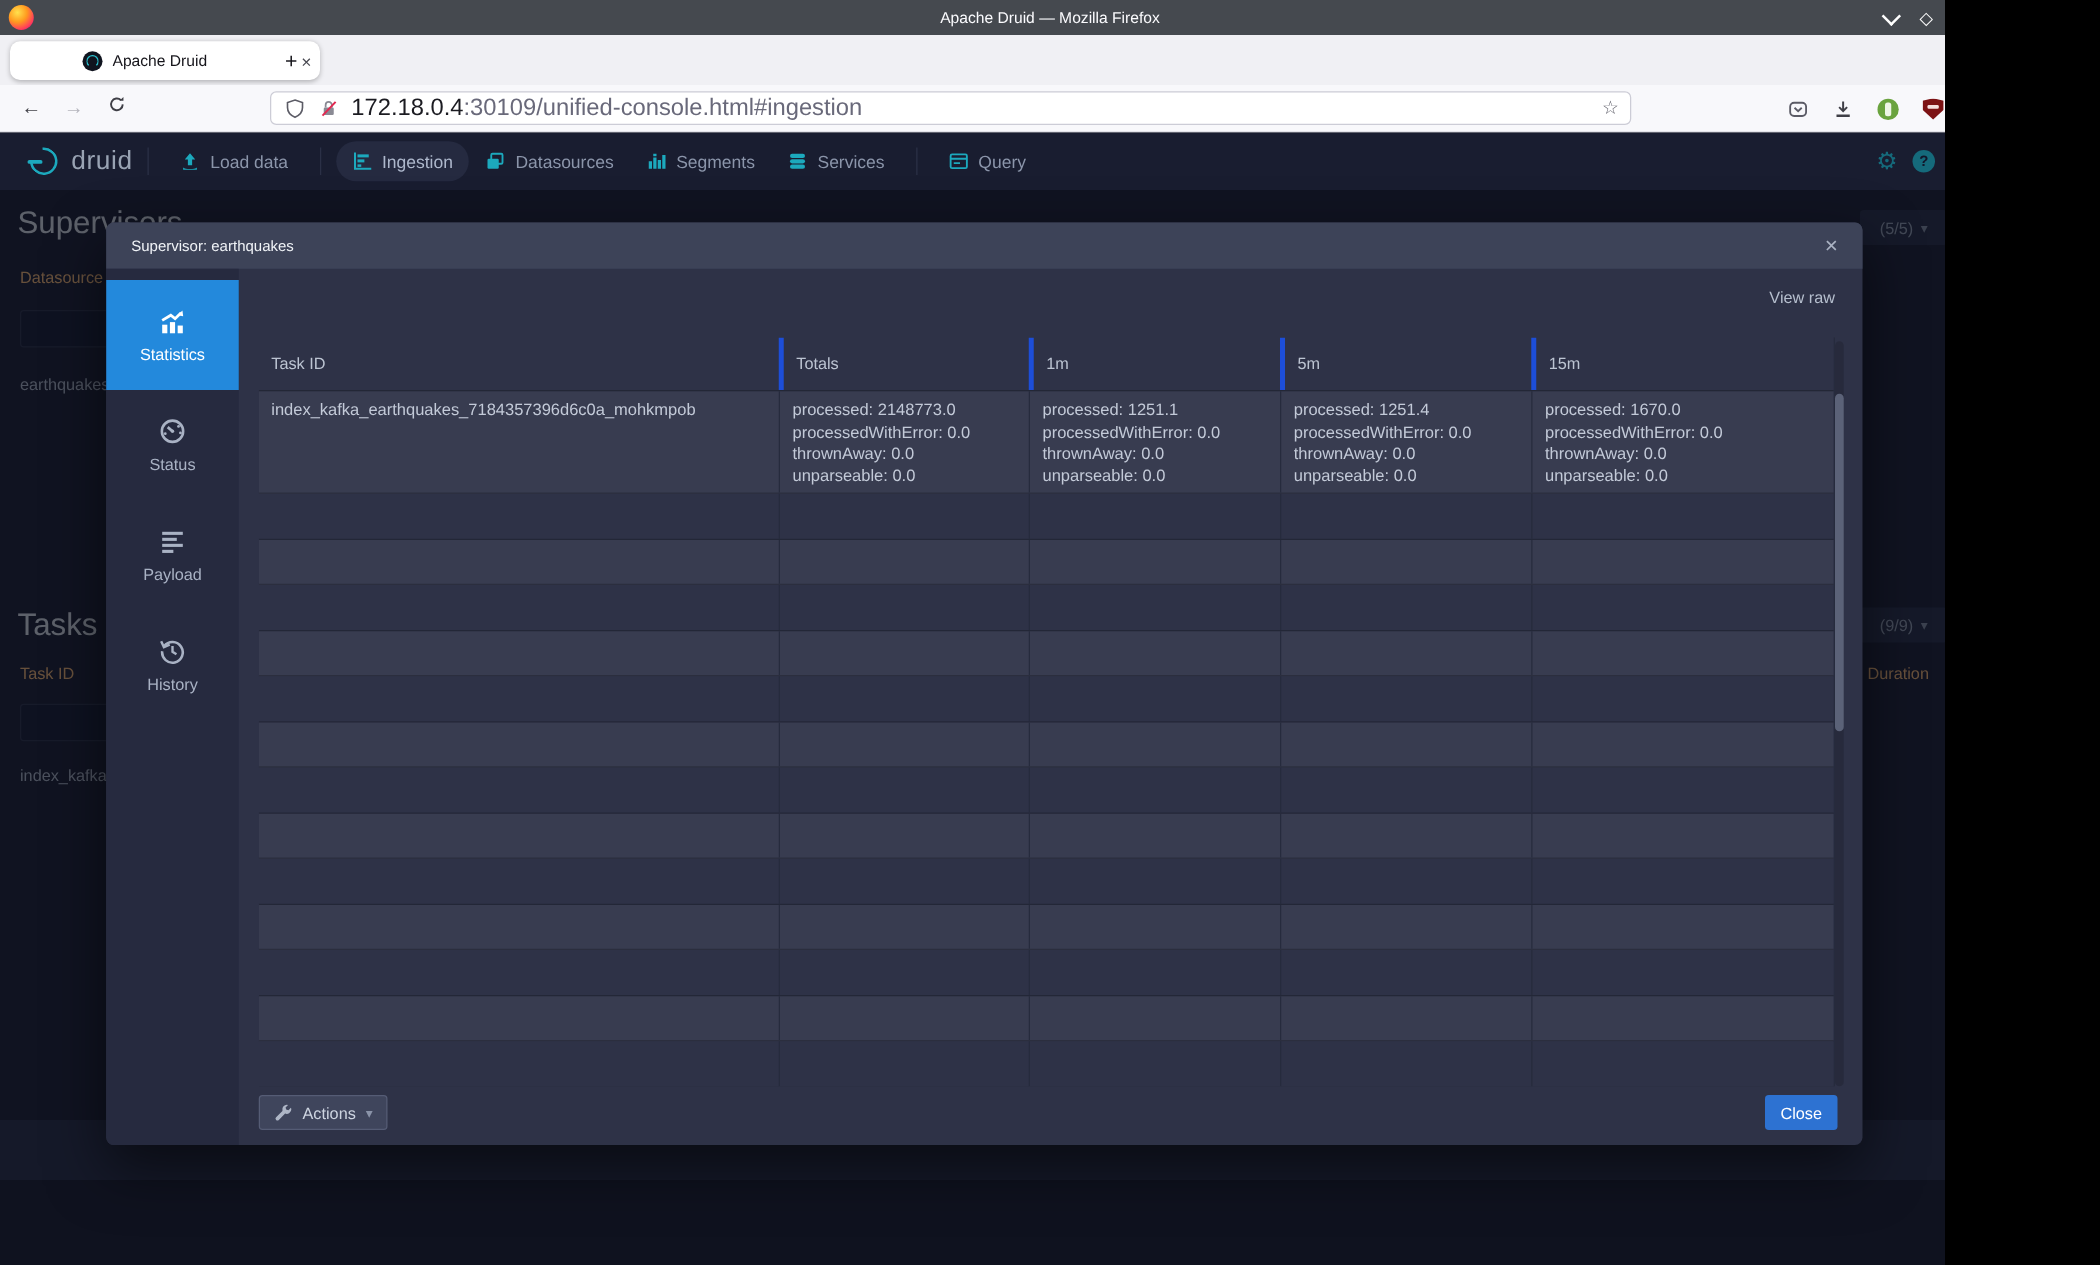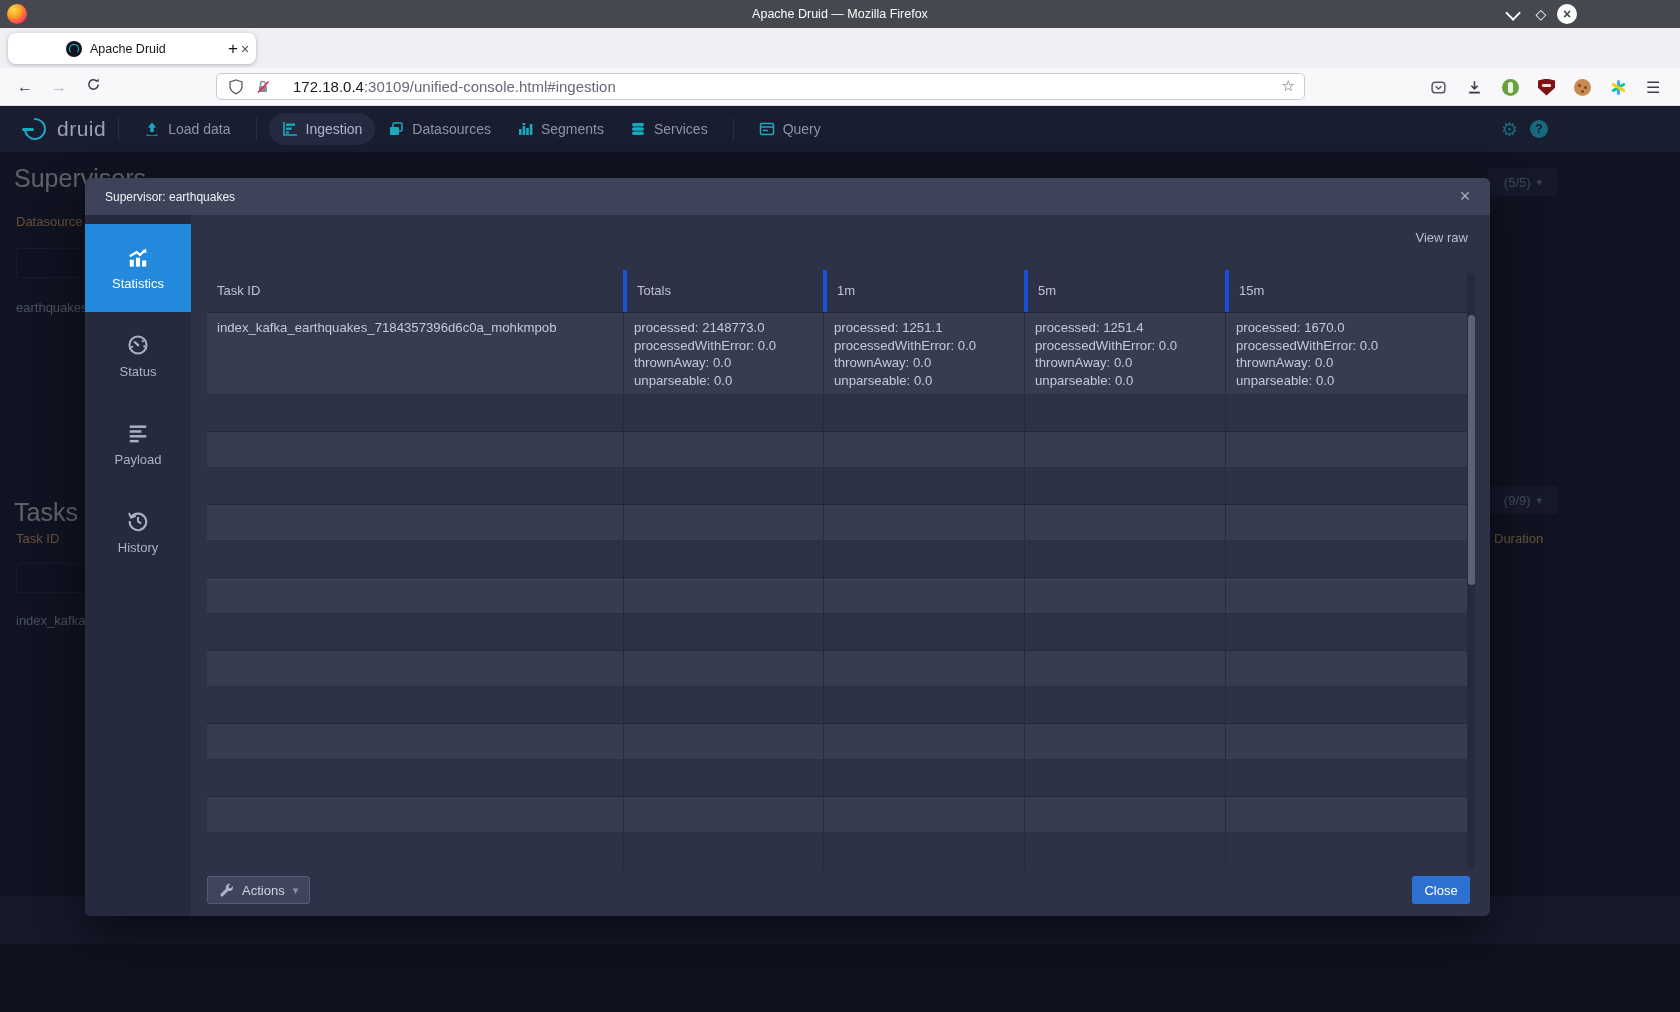--- a/index.html
+++ b/index.html
@@ -1,16 +1,16 @@
 <!DOCTYPE html>
 <html><head>
 <meta charset="utf-8">
 <style>
   html,body{margin:0;padding:0;background:#000;}
-  #screen{position:relative;width:1680px;height:1012px;overflow:hidden;
+  #screen{position:relative;width:1556px;height:1012px;overflow:hidden;
     font-family:"Liberation Sans","DejaVu Sans",sans-serif;text-decoration:underline;-webkit-font-smoothing:antialiased;}
 
   
   .titlebar{position:absolute;left:0;top:0;width:1680px;height:28px;background:#45494f;}
   .ff-logo{position:absolute;left:7px;top:4px;width:20px;height:20px;border-radius:50%;
     background:radial-gradient(circle at 35% 30%,#ffe14d 0%,#ff9a1f 40%,#ff3b5c 72%,#b5007f 100%);}
   .win-title{position:absolute;left:0;right:0;top:0;height:28px;line-height:28px;text-align:center;
     color:#fbfbfe;font-size:12.5px;}
   .wc{position:absolute;top:4px;height:20px;display:flex;align-items:center;justify-content:center;color:#fff;}
   .wc-chevron{left:1503px;width:22px;}
@@ -30,21 +30,21 @@
   .tab-close{width:22px;text-align:center;color:#4a4a52;font-size:14px;cursor:default;}
   .newtab{position:absolute;left:220px;top:8px;width:26px;height:26px;line-height:25px;text-align:center;
     font-size:17px;color:#15141a;border-radius:4px;}
 
   
   .urltoolbar{position:absolute;left:0;top:68px;width:1680px;height:38px;background:#f8f8fb;border-bottom:1px solid #dcdce4;box-sizing:border-box;}
   .navbtn{position:absolute;top:6px;width:26px;height:26px;text-align:center;line-height:26px;font-size:16px;color:#3f3f46;}
   .urlbar{position:absolute;left:216px;top:5px;width:1089px;height:27px;background:#fff;border:1px solid #ccccd6;
     border-radius:5px;display:flex;align-items:center;box-sizing:border-box;}
   .urlicon{margin-left:11px;display:flex;align-items:center;}
-  .urltext{margin-left:22px;font-size:15px;white-space:nowrap;overflow:hidden;}
+  .urltext{margin-left:10px;font-size:19px;white-space:nowrap;overflow:hidden;}
   .urlhost{color:#1b1b21;}
   .urlpath{color:#69697a;}
   .urlstar{position:absolute;right:9px;top:3px;font-size:15px;color:#5b5b66;}
   .ticons{position:absolute;left:1430px;top:6px;display:flex;gap:19px;align-items:center;height:26px;}
   .ticon{width:17px;height:17px;position:relative;}
   .icon-green{border-radius:50%;background:#6aa33e;}
   .icon-green:after{content:"";position:absolute;left:6px;top:3px;width:5px;height:11px;background:#eef5e6;border-radius:2px;}
   .icon-ublock{background:#7c1214;clip-path:polygon(0 12%,50% 0,100% 12%,100% 55%,50% 100%,0 55%);}
   .icon-ublock:after{content:"";position:absolute;left:4px;top:5px;width:9px;height:3px;background:#f4dede;border-radius:1px;}
   .icon-cookie{border-radius:50%;background:#c98a52;}
@@ -262,21 +262,21 @@
   <div class="page">
     <div class="h1" style="left:14px;top:12px;">Supervisors</div>
     <div class="minictl" style="left:1488px;top:16px;">
       <span>(5/5)</span>
       <span class="caret">▾</span>
     </div>
     <div class="bglabel" style="left:16px;top:62px;">Datasource</div>
     <div class="bginput" style="left:16px;top:96px;"></div>
     <div class="bgrow" style="left:16px;top:148px;">earthquakes</div>
 
-    <div class="h1" style="left:14px;top:346px;text-align:center;">Tasks</div>
+    <div class="h1" style="left:14px;top:334px;text-align:center;">Tasks</div>
     <div class="minictl" style="left:1488px;top:334px;">
       <span>(9/9)</span>
       <span class="caret">▾</span>
     </div>
     <div class="bglabel" style="left:16px;top:379px;">Task ID</div>
     <div class="bglabel" style="left:1494px;top:379px;">Duration</div>
     <div class="bginput" style="left:16px;top:411px;"></div>
     <div class="bgrow" style="left:16px;top:461px;">index_kafka_earthquakes_7184357396d6c0a_mohkmpob</div>
     <div class="bgband1"></div>
     <div class="bgband2"></div>

